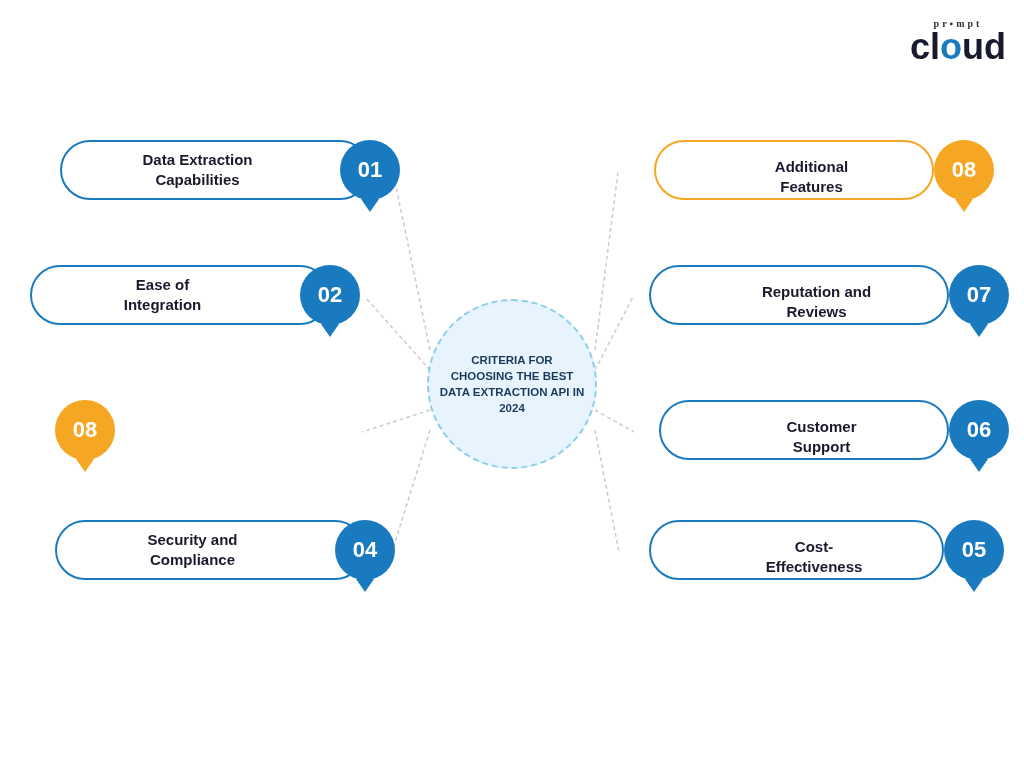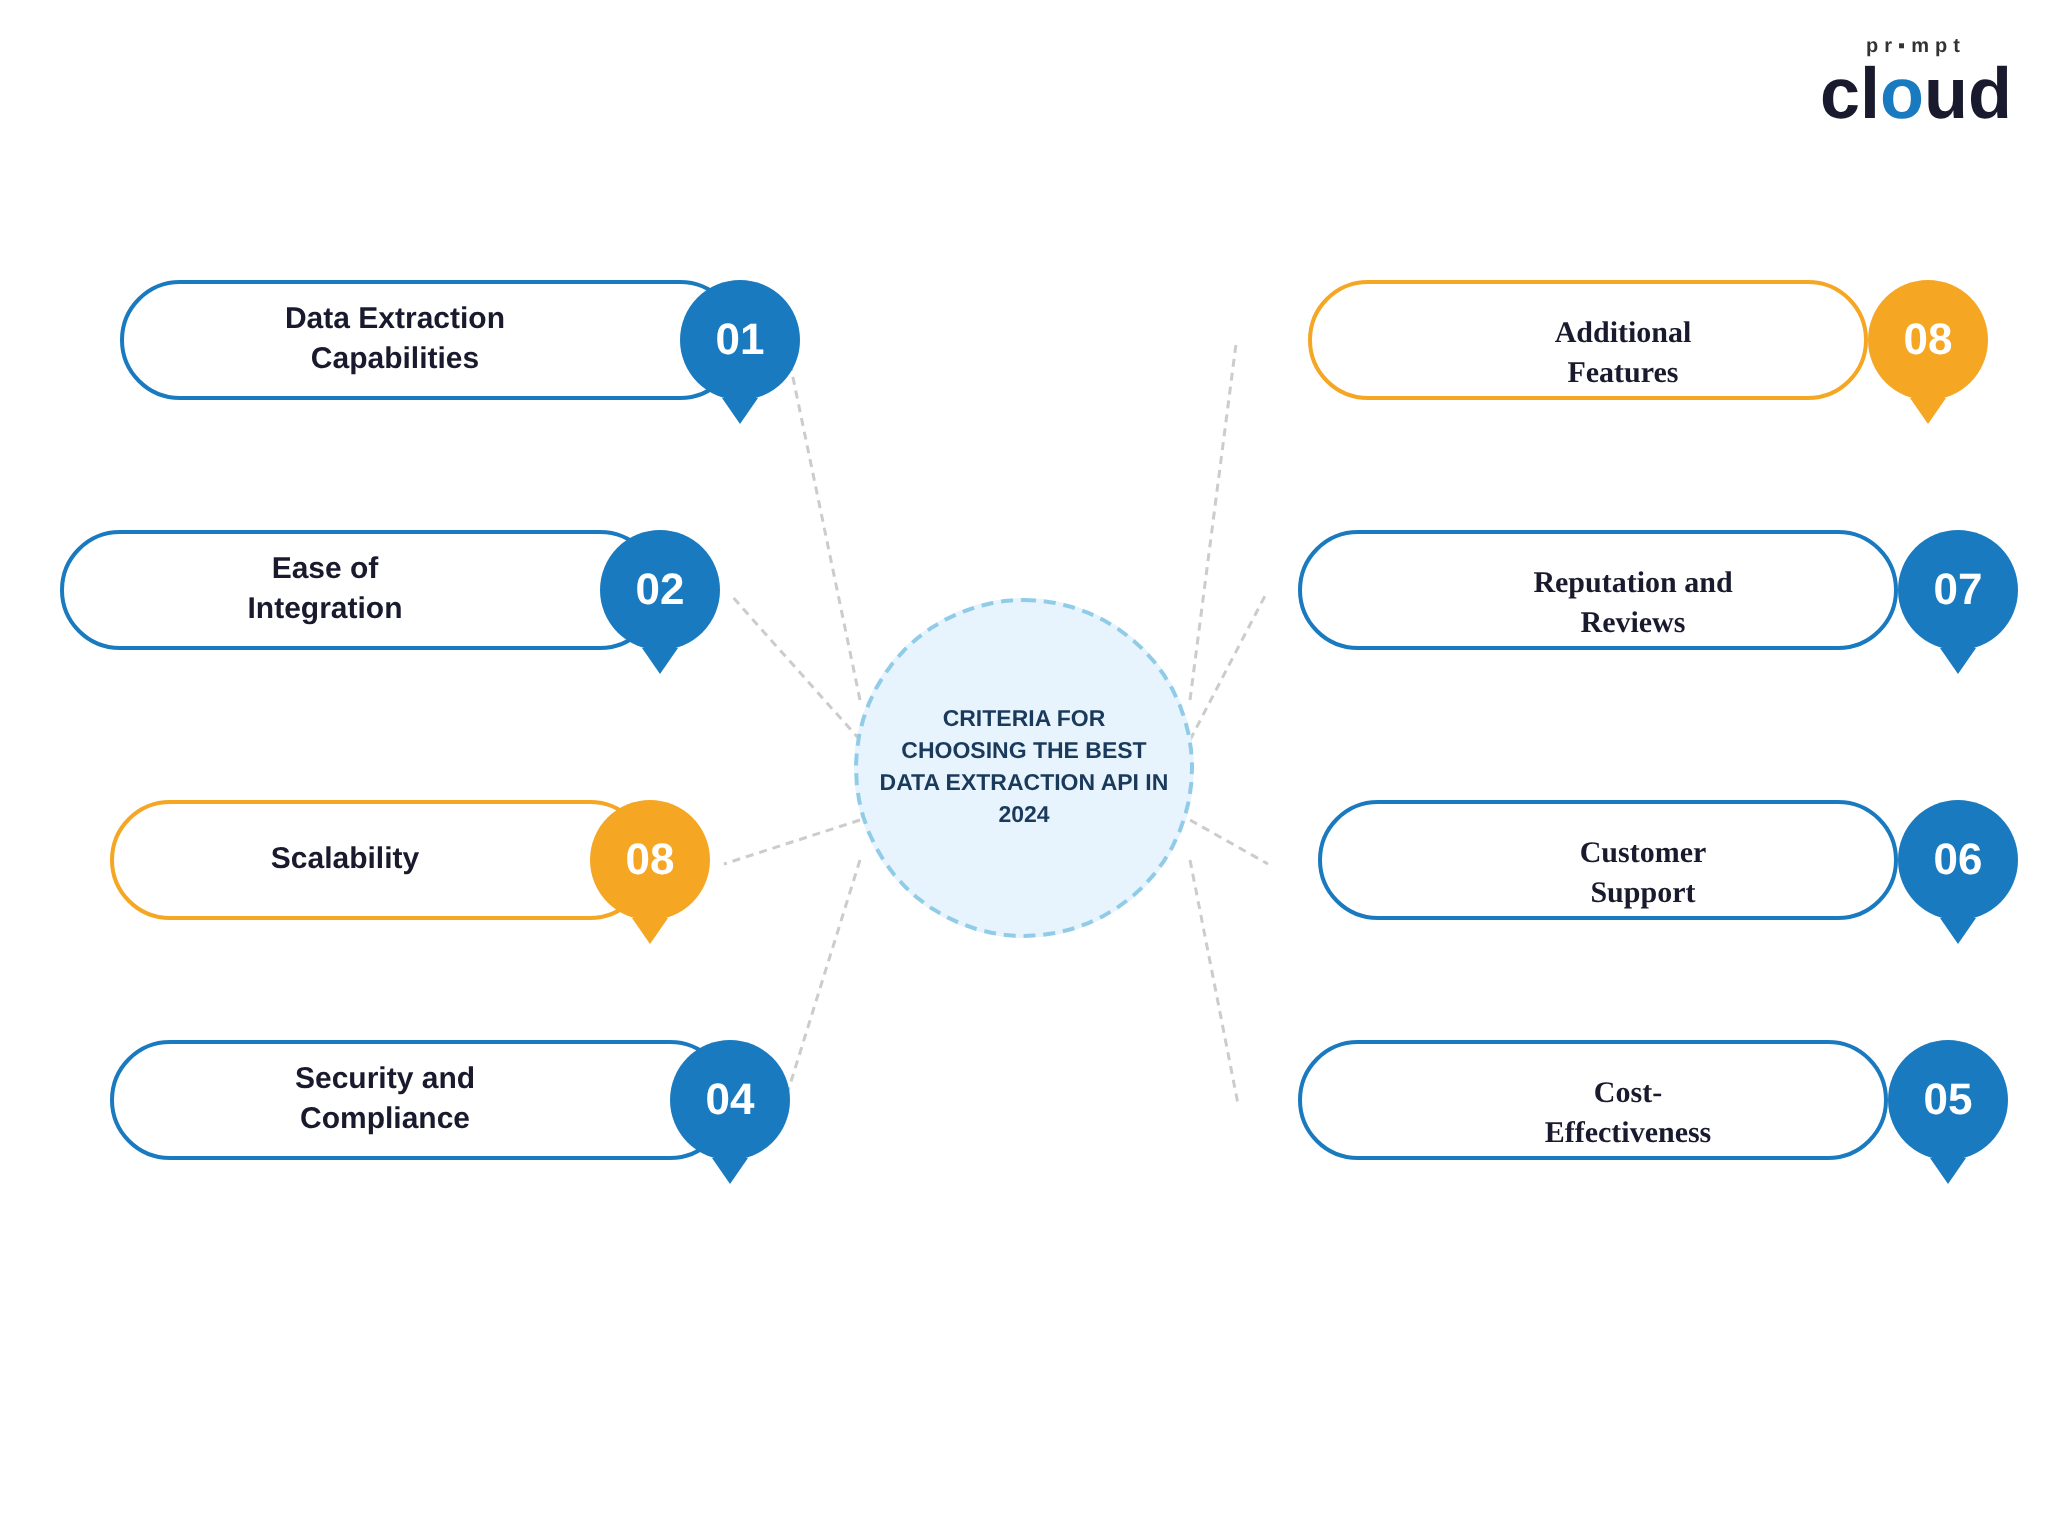--- a/index.html
+++ b/index.html
@@ -98,21 +98,20 @@
       margin-right: -30px;
     }
     .item-left .bubble {
       z-index: 6;
     }
 
     
     .item-right .pill {
       padding: 14px 25px 0 60px;
       margin-left: -30px;
-      font-family: Liberation Serif, serif;
     }
     .item-right .bubble {
       z-index: 6;
     }
 
     
     
     #item-01 {
       left: 60px;
       top: 140px;
@@ -191,21 +190,21 @@
       display: flex;
       flex-direction: column;
       align-items: center;
     }
 
   </style>
 </head>
 <body>
 
 <div class="logo-container">
-  <div style="font-size:10px; font-weight:700; letter-spacing:3px; color:#333;">pr▪mpt</div>
+  <div style="font-size:10px; font-weight:700; letter-spacing:3px; color:#333;font-family:Liberation Serif, serif;">pr▪mpt</div>
   <div style="font-size:36px; font-weight:900; color:#1a1a2e; line-height:1;">
     cl<span style="color:#1a7abf;">o</span>ud
   </div>
 </div>
 
 <svg style="position:absolute;top:0;left:0;width:1024px;height:768px;pointer-events:none;z-index:2;">
 
   <line x1="430" y1="350" x2="393" y2="172" stroke="#ccc" stroke-width="1.5" stroke-dasharray="4,3"></line>
 
   <line x1="430" y1="370" x2="365" y2="297" stroke="#ccc" stroke-width="1.5" stroke-dasharray="4,3"></line>
@@ -242,23 +241,20 @@
   <div class="pill pill-blue">
     <span class="pill-text">Ease of<br>Integration</span>
   </div>
   <div class="bubble bubble-blue" style="position:relative;">
     <span>02</span>
     <div style="position:absolute;bottom:-12px;left:50%;transform:translateX(-50%);width:0;height:0;border-left:9px solid transparent;border-right:9px solid transparent;border-top:13px solid #1a7abf;"></div>
   </div>
 </div>
 
 <div class="item item-left" id="item-03">
-  <div class="pill pill-yellow">
-    <span class="pill-text">Scalability</span>
-  </div>
   <div class="bubble bubble-yellow" style="position:relative;">
     <span>08</span>
     <div style="position:absolute;bottom:-12px;left:50%;transform:translateX(-50%);width:0;height:0;border-left:9px solid transparent;border-right:9px solid transparent;border-top:13px solid #f5a623;"></div>
   </div>
 </div>
 
 <div class="item item-left" id="item-04">
   <div class="pill pill-blue">
     <span class="pill-text">Security and<br>Compliance</span>
   </div>

